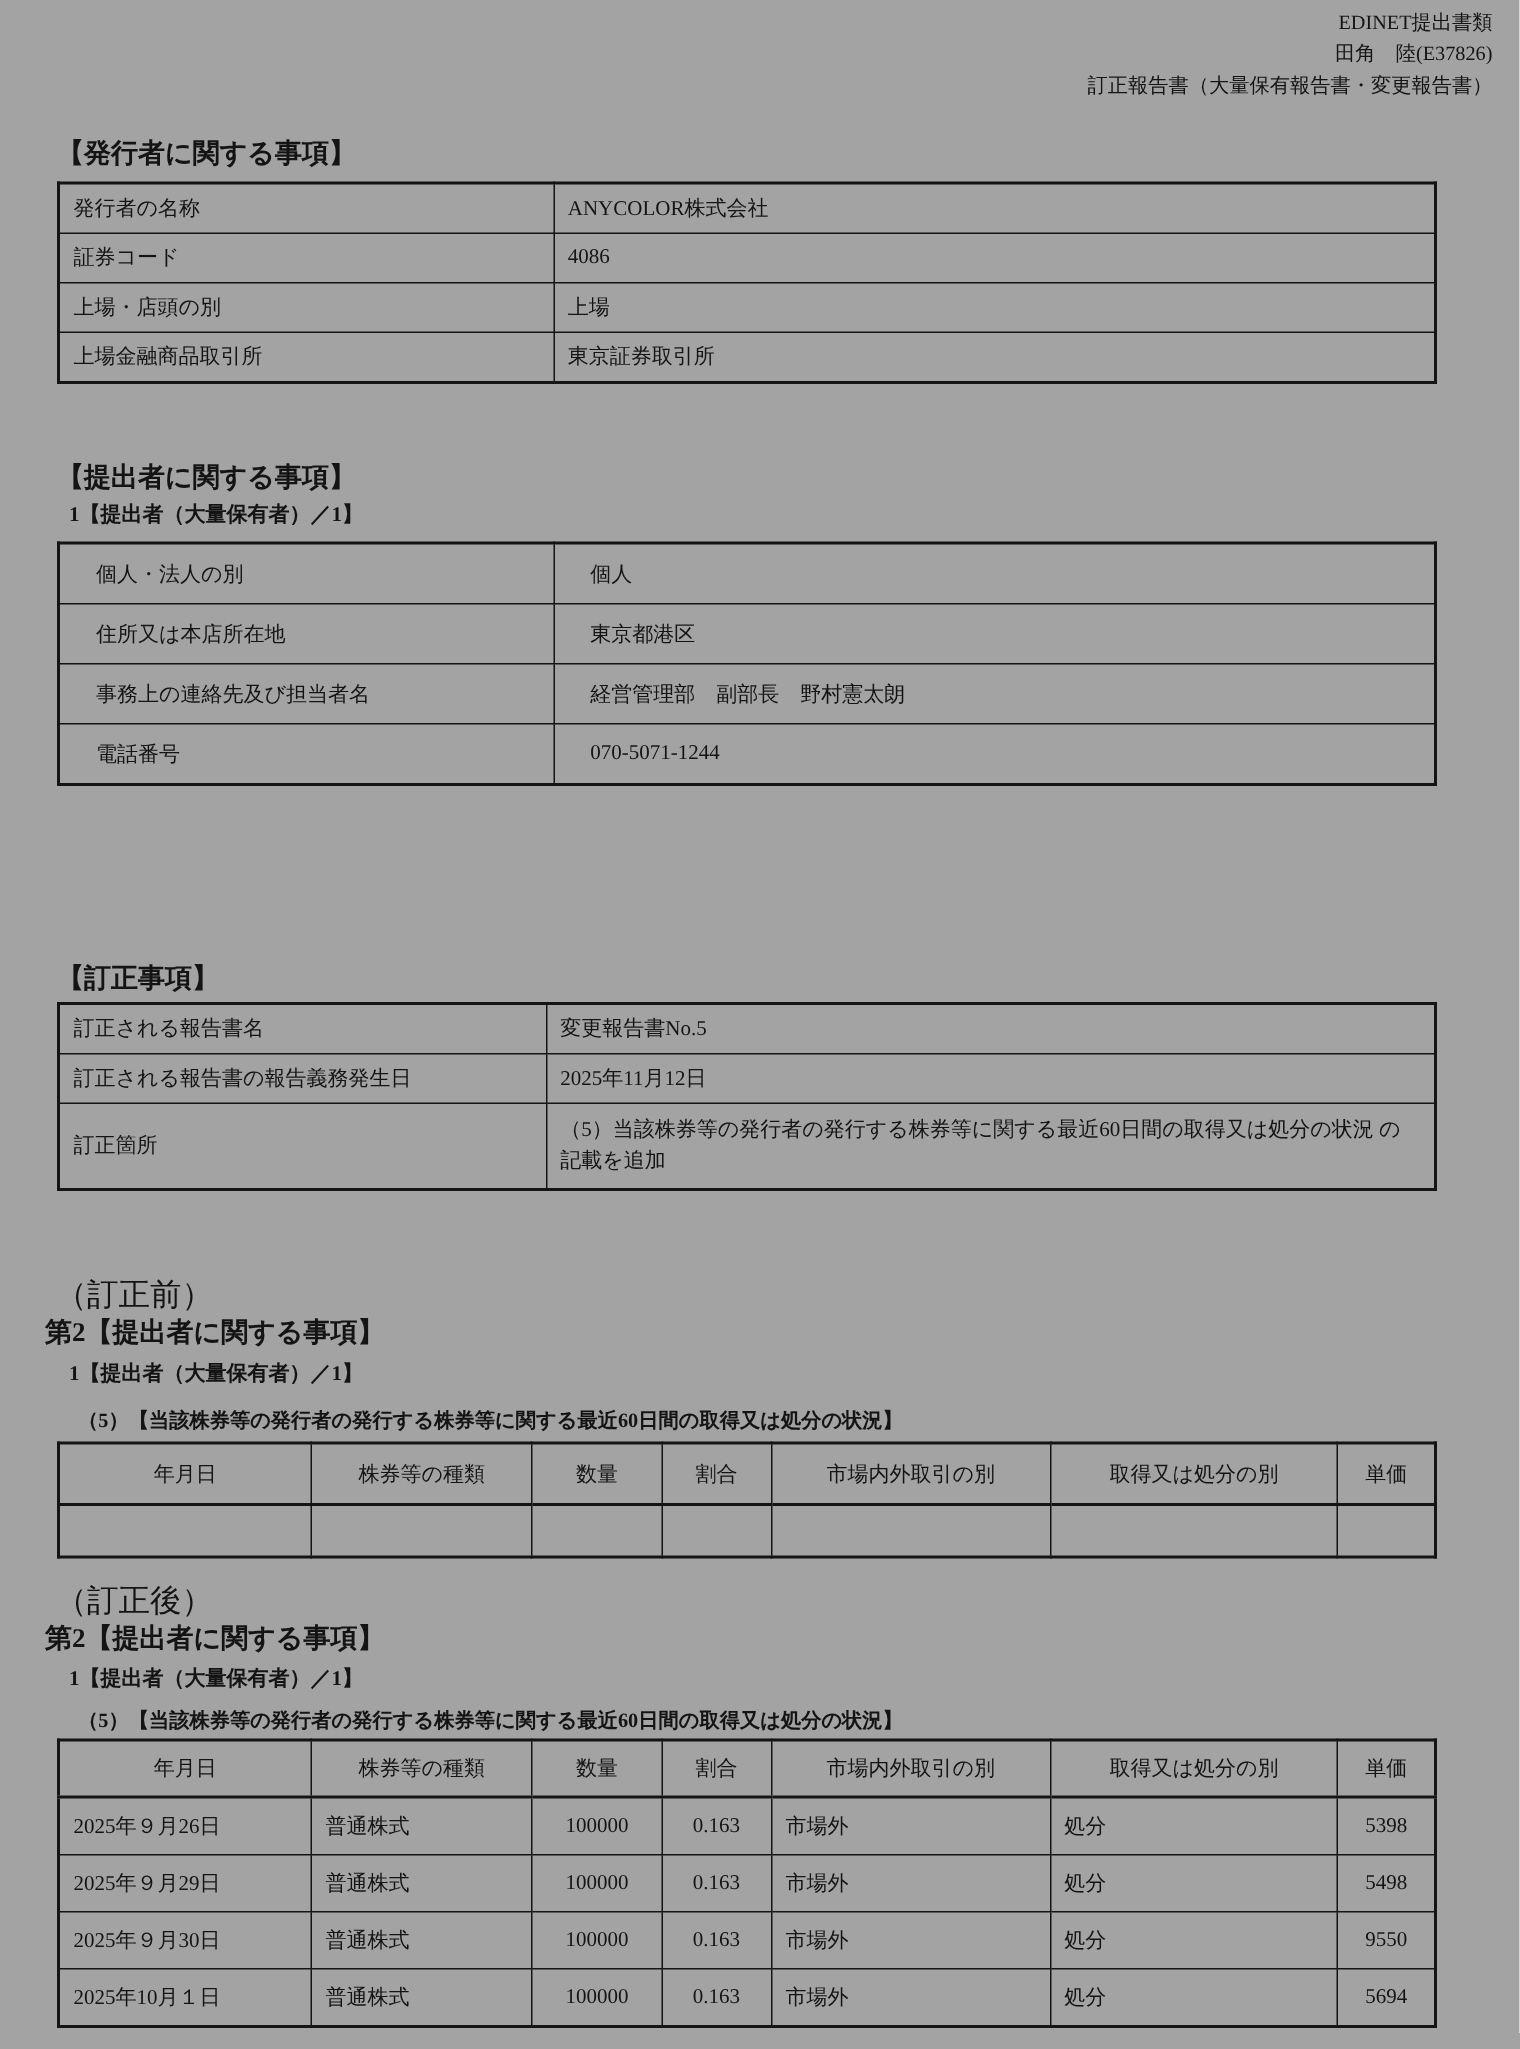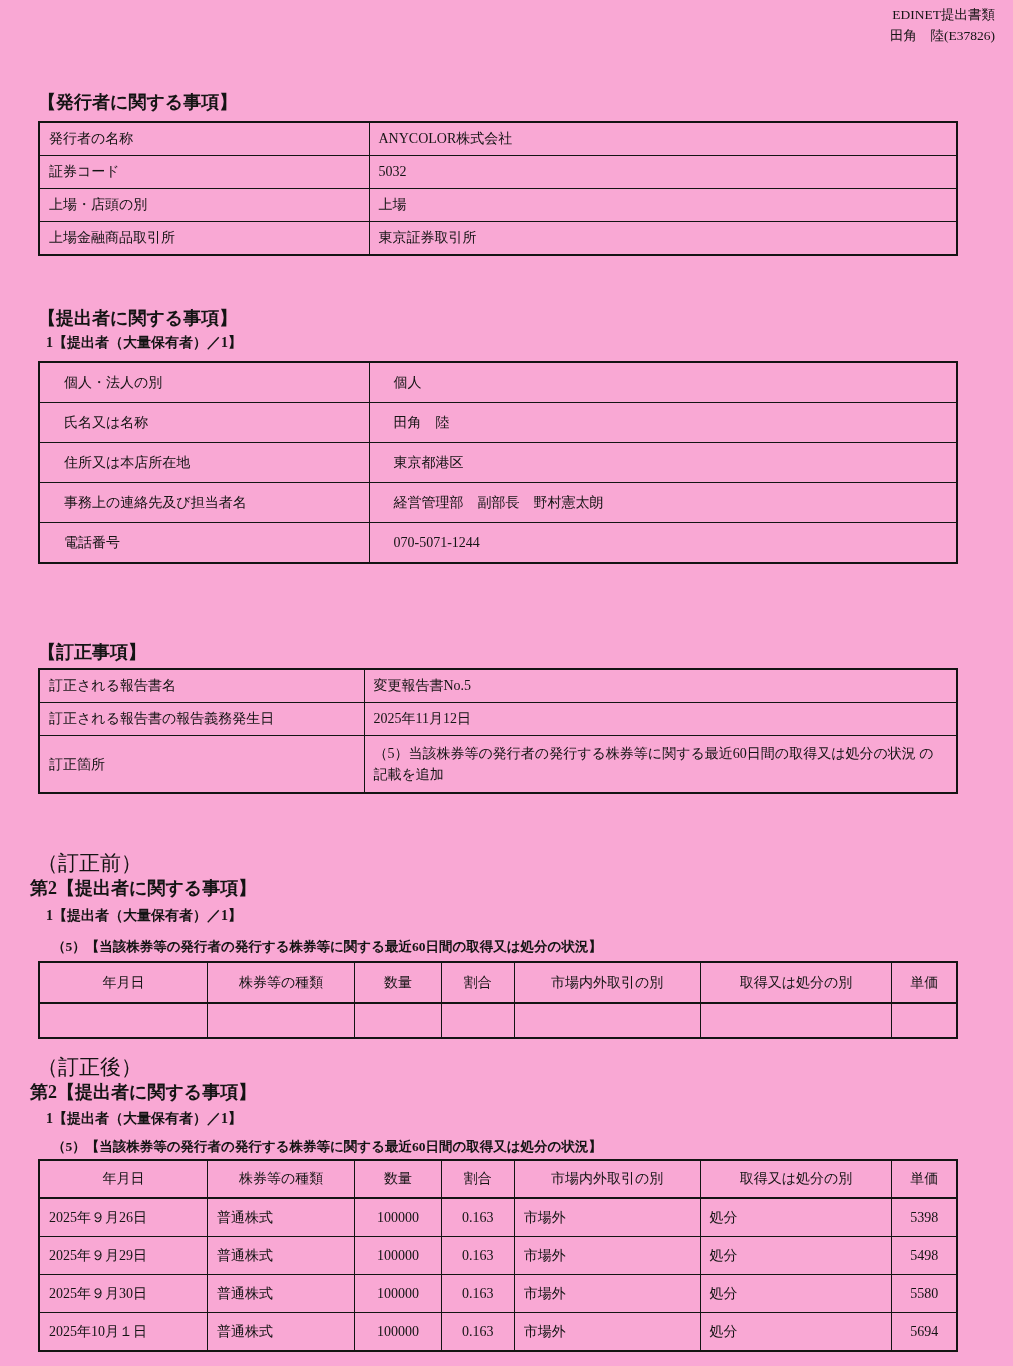--- a/index.html
+++ b/index.html
@@ -1,20 +1,20 @@
 <!DOCTYPE html>
 <html><head>
 <meta charset="utf-8">
 <style>
   html,body{margin:0;padding:0;background:#ffffff;}
   .page{
     position:relative;
     width:1013px;
     height:1366px;
-    background:#f9a8d4;
+    background:#a3a3a3;
     color:#141414;
     font-family:"Liberation Serif","DejaVu Serif",serif;
     overflow:hidden;
   }
   .doc-header{
     position:absolute;
     top:4px;
     right:18px;
     text-align:right;
     font-size:13.5px;
@@ -95,36 +95,37 @@
   .num{text-align:center;}
 </style>
 </head>
 <body>
 
 <div class="page">
 
   <div class="doc-header">
     <div>EDINET提出書類</div>
     <div>田角　陸(E37826)</div>
+    <div>訂正報告書（大量保有報告書・変更報告書）</div>
   </div>
 
   <h2 class="sec-title" style="top:90px">【発行者に関する事項】</h2>
   <table class="kv t1" style="top:121px">
     <colgroup>
         <col class="c-label">
         <col>
       </colgroup>
     <tbody>
       <tr>
         <td>発行者の名称</td>
         <td>ANYCOLOR株式会社</td>
       </tr>
       <tr>
         <td>証券コード</td>
-        <td>5032</td>
+        <td>4086</td>
       </tr>
       <tr>
         <td>上場・店頭の別</td>
         <td>上場</td>
       </tr>
       <tr>
         <td>上場金融商品取引所</td>
         <td>東京証券取引所</td>
       </tr>
     </tbody>
@@ -134,24 +135,20 @@
   <h3 class="sub-title" style="top:334px">1【提出者（大量保有者）／1】</h3>
   <table class="kv t2" style="top:361px">
     <colgroup>
         <col class="c-label">
         <col>
       </colgroup>
     <tbody>
       <tr>
         <td>個人・法人の別</td>
         <td>個人</td>
-      </tr>
-      <tr>
-        <td>氏名又は名称</td>
-        <td>田角　陸</td>
       </tr>
       <tr>
         <td>住所又は本店所在地</td>
         <td>東京都港区</td>
       </tr>
       <tr>
         <td>事務上の連絡先及び担当者名</td>
         <td>経営管理部　副部長　野村憲太朗</td>
       </tr>
       <tr>
@@ -261,21 +258,21 @@
         <td>処分</td>
         <td class="num">5498</td>
       </tr>
       <tr class="body">
         <td>2025年９月30日</td>
         <td>普通株式</td>
         <td class="num">100000</td>
         <td class="num">0.163</td>
         <td>市場外</td>
         <td>処分</td>
-        <td class="num">5580</td>
+        <td class="num">9550</td>
       </tr>
       <tr class="body">
         <td>2025年10月１日</td>
         <td>普通株式</td>
         <td class="num">100000</td>
         <td class="num">0.163</td>
         <td>市場外</td>
         <td>処分</td>
         <td class="num">5694</td>
       </tr>

